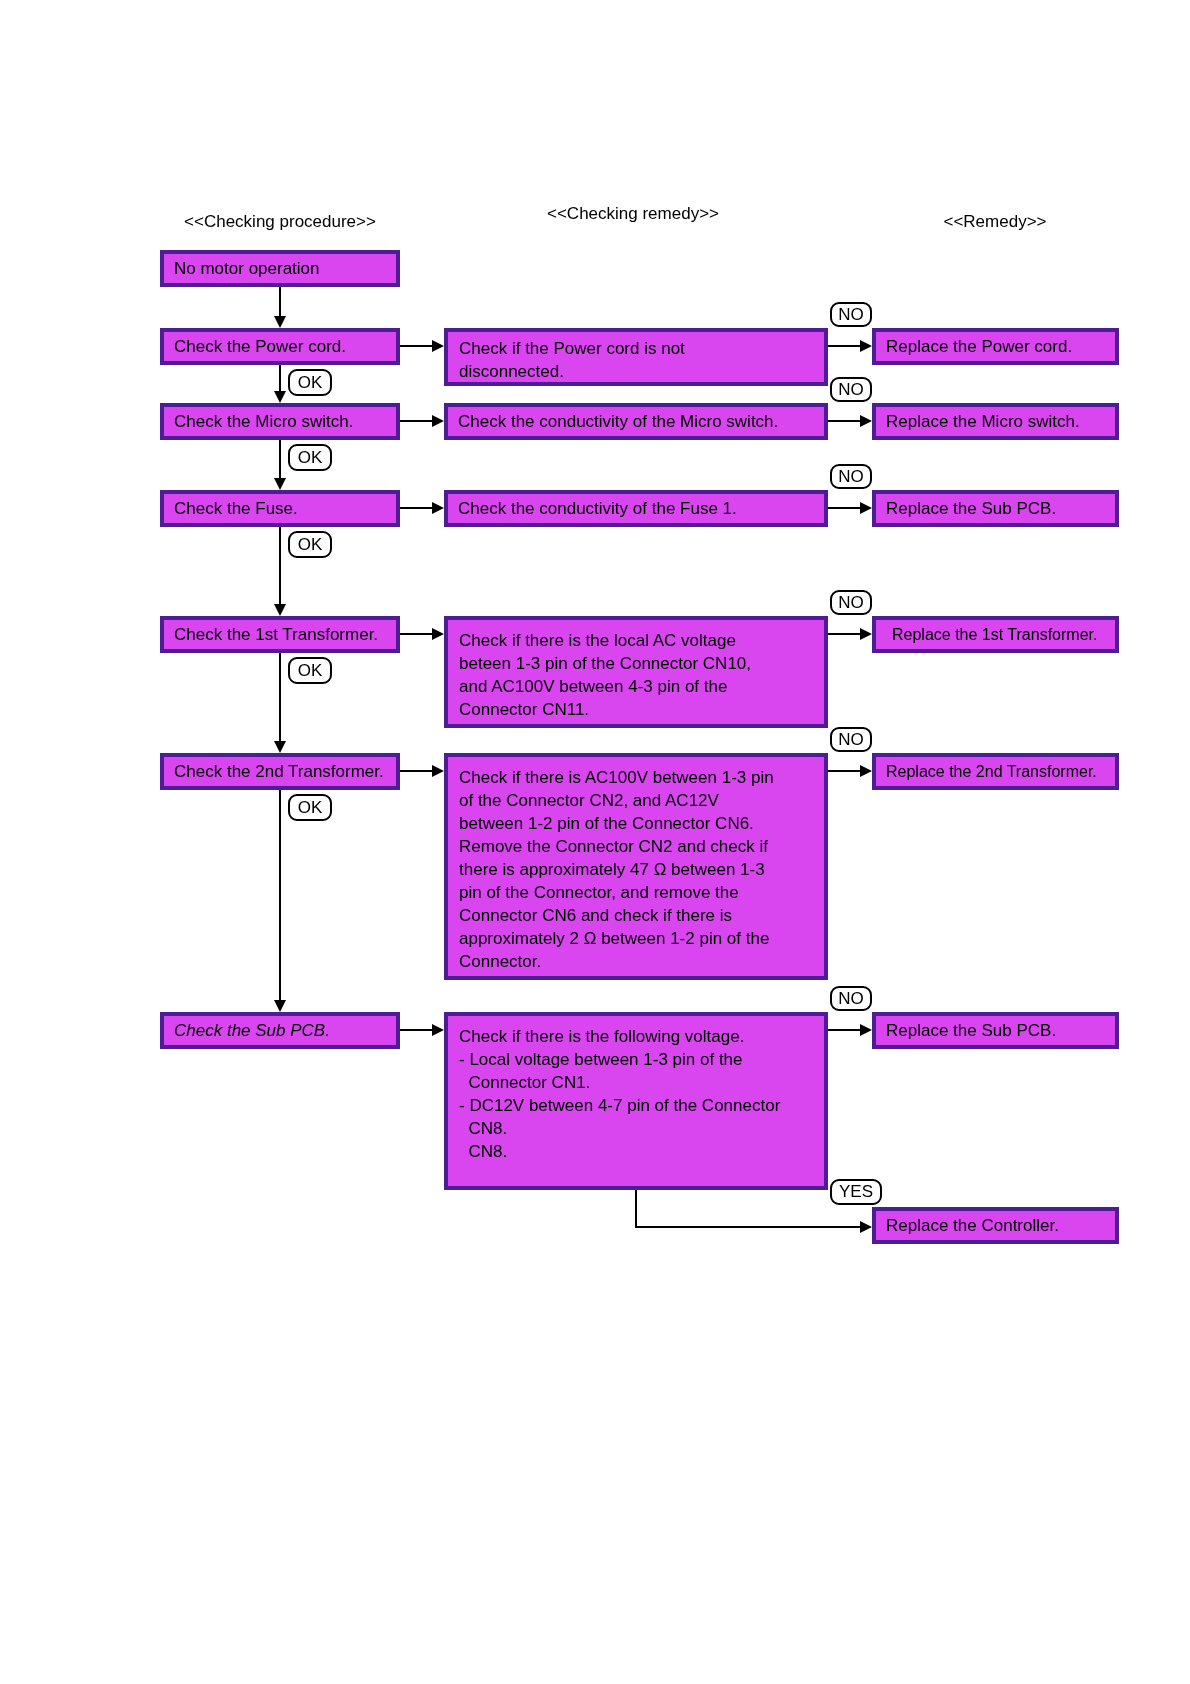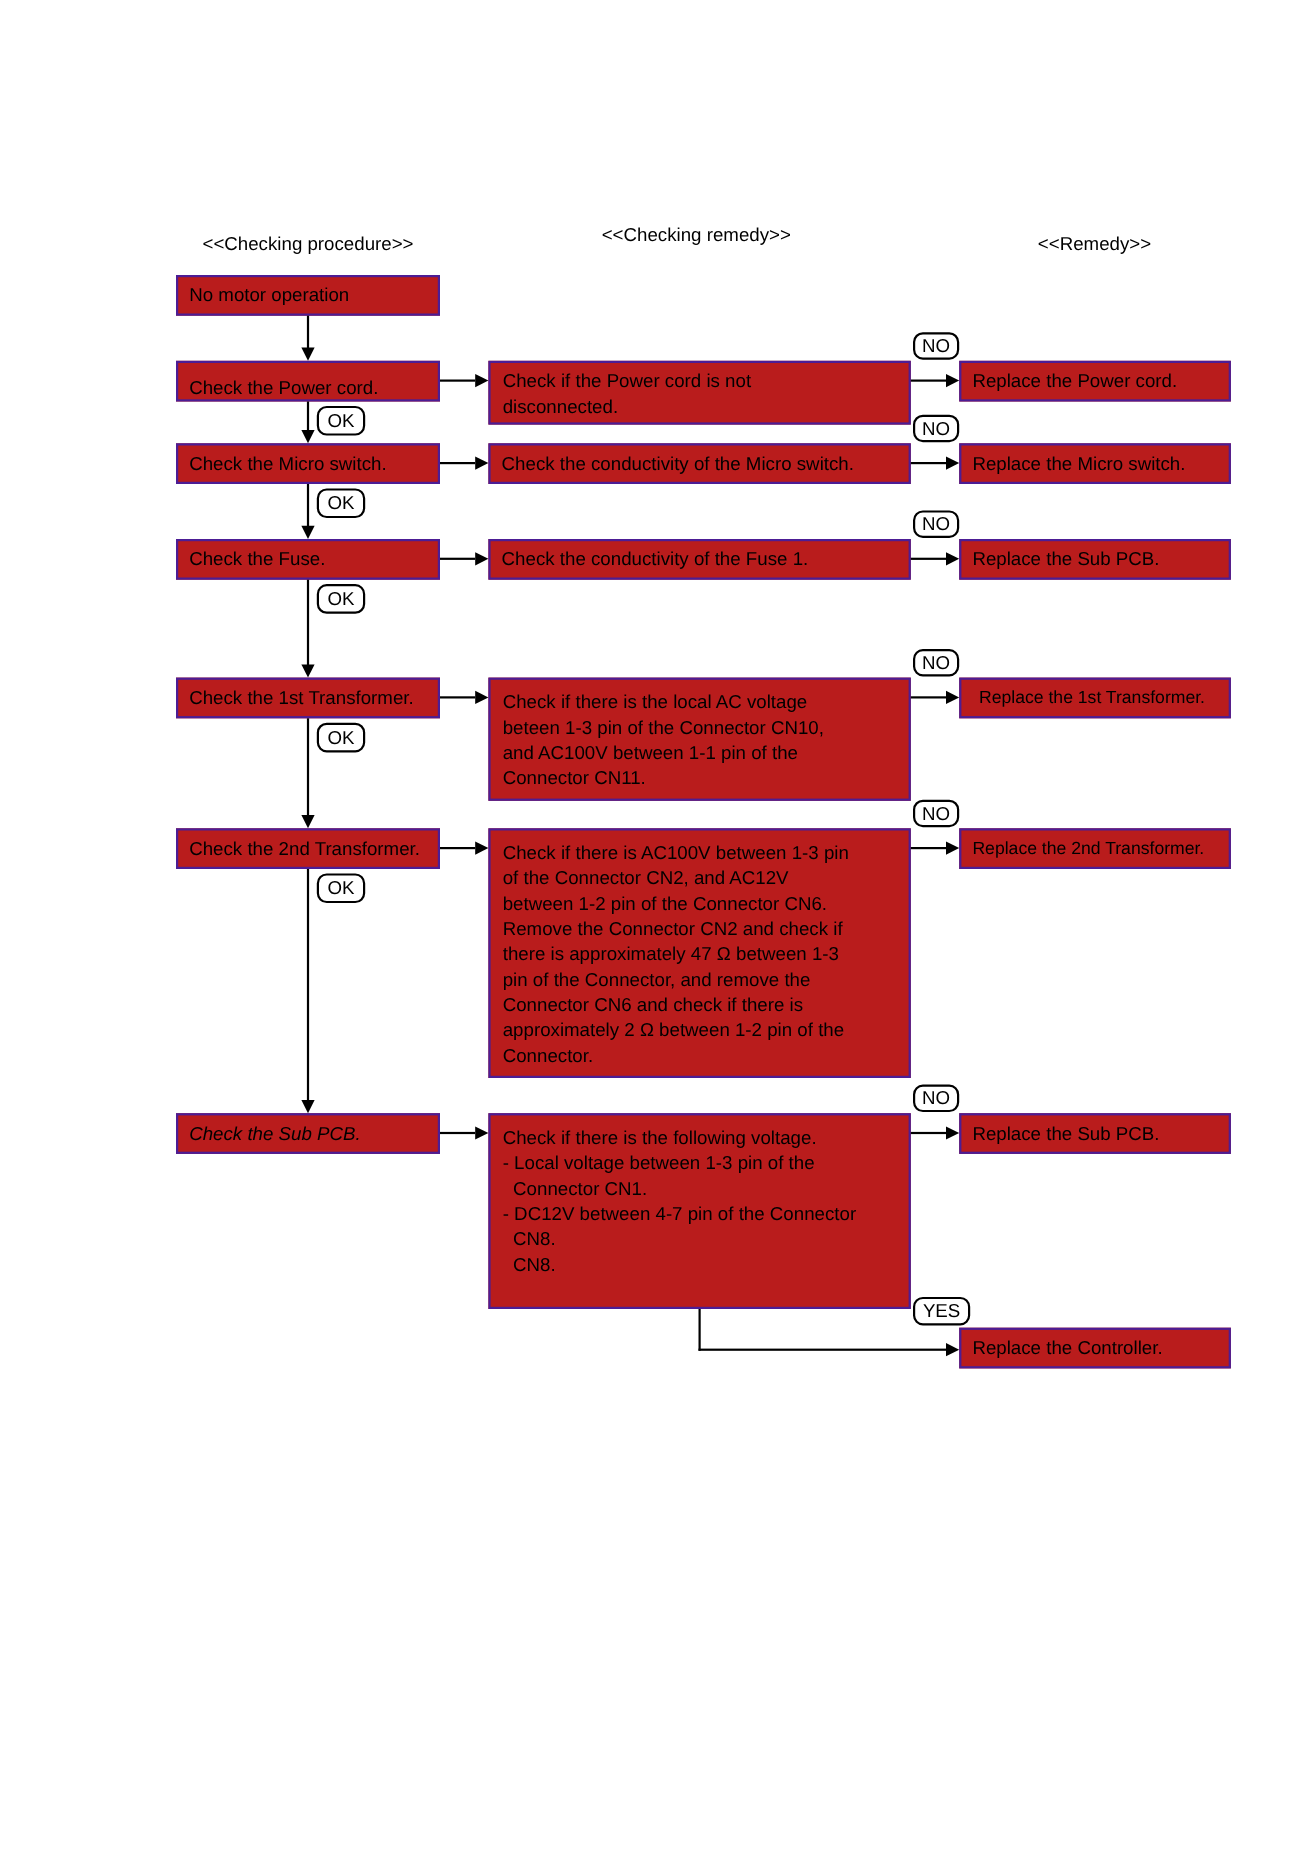--- a/index.html
+++ b/index.html
@@ -5,22 +5,22 @@
   html,body { margin:0; padding:0; background:#fff; }
   .canvas {
     position:relative; width:1190px; height:1684px; background:#ffffff;
     font-family:"Liberation Sans", sans-serif; color:#000;margin-left:20px;
   }
   .header {
     position:absolute; transform:translateX(-50%);
     font-size:17px; white-space:nowrap;
   }
   .box {
-    position:absolute; box-sizing:border-box; background:#b91c1c;
-    border:2px solid #4c1d95; font-size:17px;
+    position:absolute; box-sizing:border-box; background:#d946ef;
+    border:4px solid #4c1d95; font-size:17px;
     display:flex; align-items:center; padding:0 10px;
     white-space:nowrap;
   }
   .box.multi {
     display:block; padding:5px 11px; line-height:23px;
   }
   .line { white-space:pre; }
   .tag {
     position:absolute; box-sizing:border-box; background:#fff;
     border:2px solid #000; border-radius:9px; font-size:17px;
@@ -46,21 +46,21 @@
 
 <div class="canvas">
 
   <div class="header" style="left:260px; top:212px;">&lt;&lt;Checking procedure&gt;&gt;</div>
   <div class="header" style="left:613px; top:204px;">&lt;&lt;Checking remedy&gt;&gt;</div>
   <div class="header" style="left:975px; top:212px;">&lt;&lt;Remedy&gt;&gt;</div>
 
   <div class="box" style="left:140px; top:250px; width:240px; height:37px;">
     <span>No motor operation</span>
   </div>
-  <div class="box" style="left:140px; top:328px; width:240px; height:37px;align-items:flex-end;">
+  <div class="box" style="left:140px; top:328px; width:240px; height:37px;">
     <span>Check the Power cord.</span>
   </div>
   <div class="box" style="left:140px; top:403px; width:240px; height:37px;">
     <span>Check the Micro switch.</span>
   </div>
   <div class="box" style="left:140px; top:490px; width:240px; height:37px;">
     <span>Check the Fuse.</span>
   </div>
   <div class="box" style="left:140px; top:616px; width:240px; height:37px;">
     <span>Check the 1st Transformer.</span>
@@ -78,21 +78,21 @@
   </div>
   <div class="box" style="left:424px; top:403px; width:384px; height:37px;">
     <span>Check the conductivity of the Micro switch.</span>
   </div>
   <div class="box" style="left:424px; top:490px; width:384px; height:37px;">
     <span>Check the conductivity of the Fuse 1.</span>
   </div>
   <div class="box multi" style="left:424px; top:616px; width:384px; height:112px; padding-top:9px;">
     <div class="line">Check if there is the local AC voltage</div>
     <div class="line">beteen 1-3 pin of the Connector CN10,</div>
-    <div class="line">and AC100V between 1-1 pin of the</div>
+    <div class="line">and AC100V between 4-3 pin of the</div>
     <div class="line">Connector CN11.</div>
   </div>
   <div class="box multi" style="left:424px; top:753px; width:384px; height:227px; padding-top:9px;">
     <div class="line">Check if there is AC100V between 1-3 pin</div>
     <div class="line">of the Connector CN2, and AC12V</div>
     <div class="line">between 1-2 pin of the Connector CN6.</div>
     <div class="line">Remove the Connector CN2 and check if</div>
     <div class="line">there is approximately 47 Ω between 1-3</div>
     <div class="line">pin of the Connector, and remove the</div>
     <div class="line">Connector CN6 and check if there is</div>

